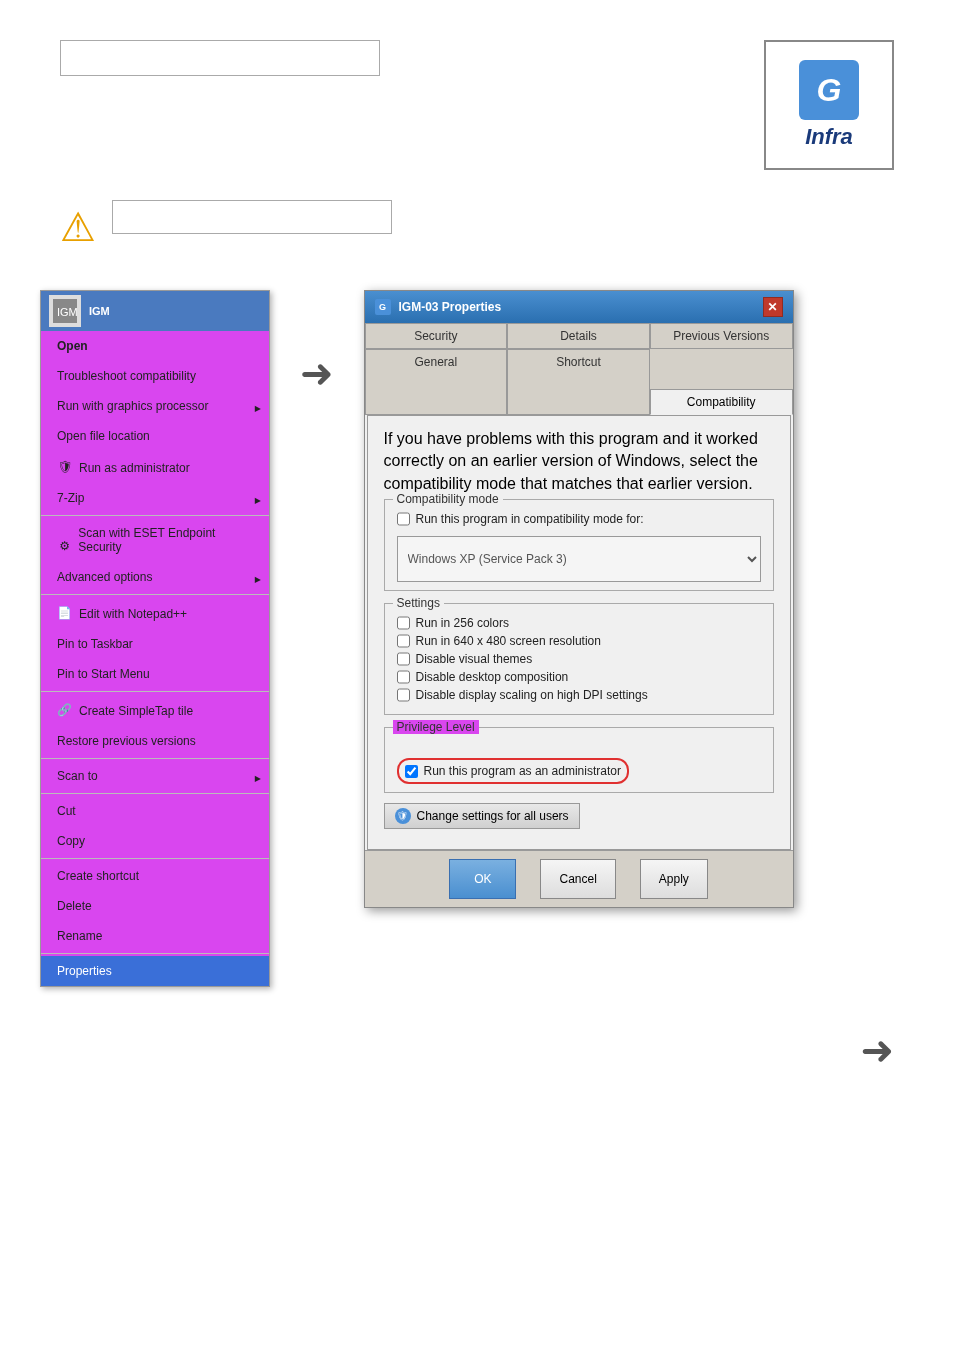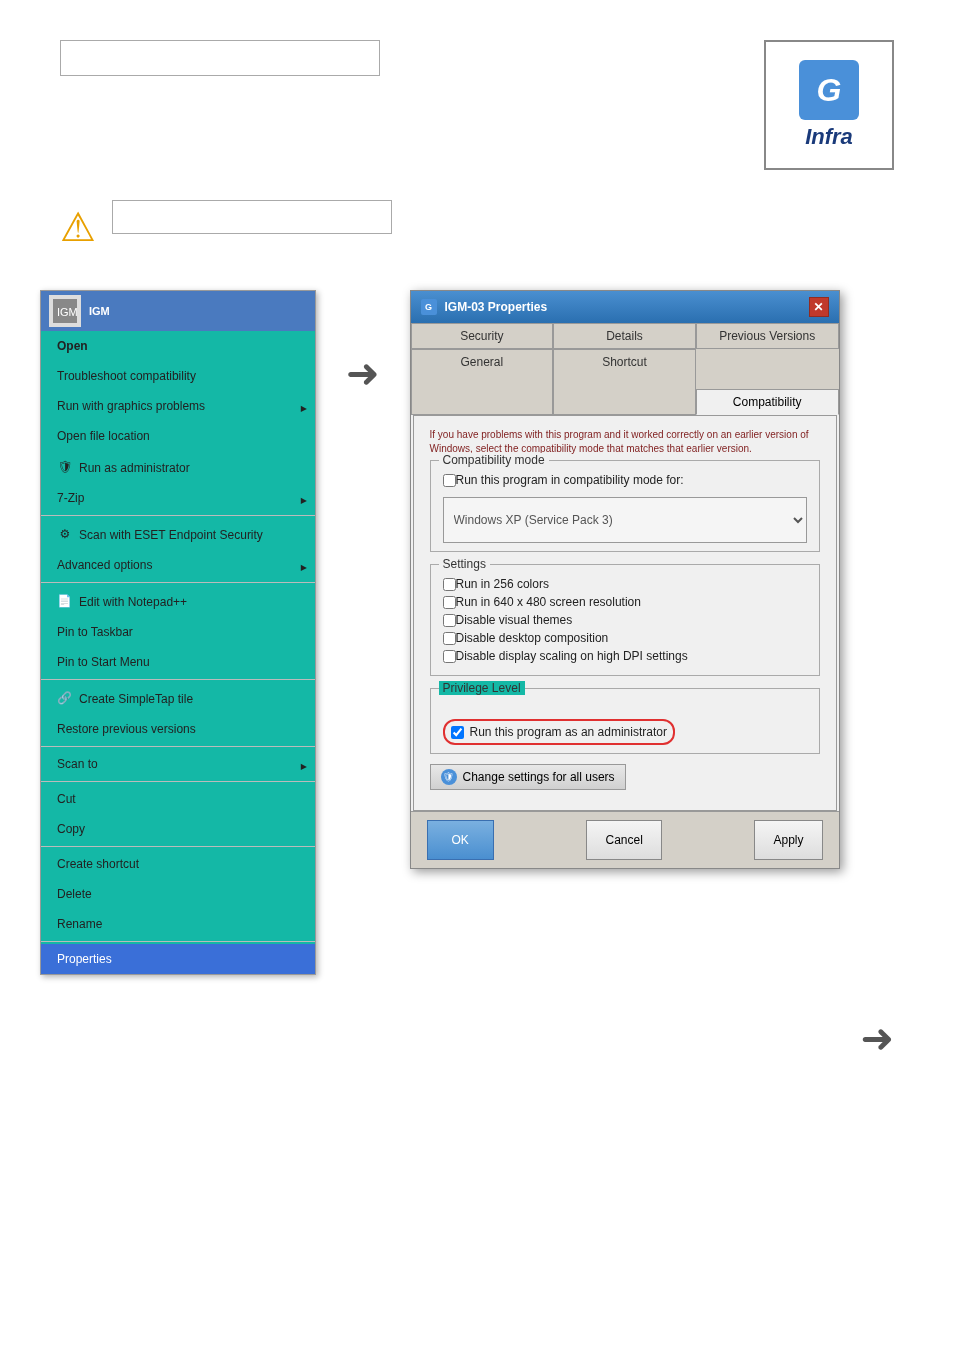--- a/index.html
+++ b/index.html
@@ -93,22 +93,22 @@
     
     .main-content {
       display: flex;
       padding: 30px 40px;
       gap: 20px;
       align-items: flex-start;
     }
 
     
     .context-menu {
-      width: 276px;
-      background: #14b8a6;
+      width: 230px;
+      background: #d946ef;
       border: 1px solid #999;
       box-shadow: 2px 2px 6px rgba(0,0,0,0.3);
       flex-shrink: 0;
     }
     .context-menu-header {
       background: #4a7abf;
       padding: 4px 8px;
       display: flex;
       align-items: center;
       gap: 8px;
@@ -253,22 +253,22 @@
     }
 
     
     .dialog-body {
       background: #f0f0f0;
       padding: 12px 16px;
       border: 1px solid #999;
       margin: 0 2px;
     }
     .dialog-desc {
-      font-size: 10px;
-      color: #7f1d1d;
+      font-size: 16px;
+      color: #000000;
       line-height: 1.4;
       margin-bottom: 4px;
     }
     .dialog-link {
       color: #0066cc;
       text-decoration: underline;
       font-size: 12px;
       cursor: pointer;
       margin-bottom: 10px;
       display: block;
@@ -287,21 +287,21 @@
       background: #f0f0f0;
       padding: 0 4px;
       font-size: 12px;
       color: #333;
     }
     .section-content {
       margin-top: 4px;
     }
     .checkbox-row {
       display: flex;
-      align-items: center;
+      gap: 6px;
       margin-bottom: 4px;
       font-size: 12px;
     }
     .checkbox-row input[type="checkbox"] {
       margin: 0;
     }
     .compat-dropdown {
       width: 100%;
       padding: 14px 6px;
       font-size: 12px;
@@ -314,21 +314,21 @@
       border: 1px solid #aaa;
       padding: 8px 12px;
       margin-bottom: 10px;
       position: relative;
       background: #f0f0f0;
     }
     .privilege-label {
       position: absolute;
       top: -8px;
       left: 8px;
-      background: #14b8a6;
+      background: #d946ef;
       padding: 0 4px;
       font-size: 12px;
       color: #333;
     }
     .run-admin-row {
       display: flex;
       align-items: center;
       gap: 6px;
       font-size: 12px;
       border: 2px solid #e03030;
@@ -356,22 +356,22 @@
       display: flex;
       align-items: center;
       justify-content: center;
       color: #fff;
       font-size: 9px;
     }
 
     
     .dialog-footer {
       display: flex;
-      justify-content: space-between;
-      gap: 3px;
+      justify-content: center;
+      gap: 24px;
       padding: 8px 16px;
       background: #d4d0c8;
       border-top: 1px solid #999;
     }
     .dialog-btn {
       padding: 12px 18px;
       font-size: 12px;
       background: linear-gradient(to bottom, #f5f5f5, #ddd);
       border: 1px solid #888;
       cursor: pointer;
@@ -428,21 +428,21 @@
       </div>
       <span class="ctx-label">IGM</span>
     </div>
     <div class="ctx-item bold">
         <span>Open</span>
       </div>
     <div class="ctx-item">
         <span>Troubleshoot compatibility</span>
       </div>
     <div class="ctx-item has-sub">
-        <span>Run with graphics problems</span>
+        <span>Run with graphics processor</span>
       </div>
     <div class="ctx-item">
         <span>Open file location</span>
       </div>
     <div class="ctx-item">
       <span class="ctx-item-icon">🛡</span>
       <span>Run as administrator</span>
     </div>
     <div class="ctx-item has-sub">
         <span>7-Zip</span>

